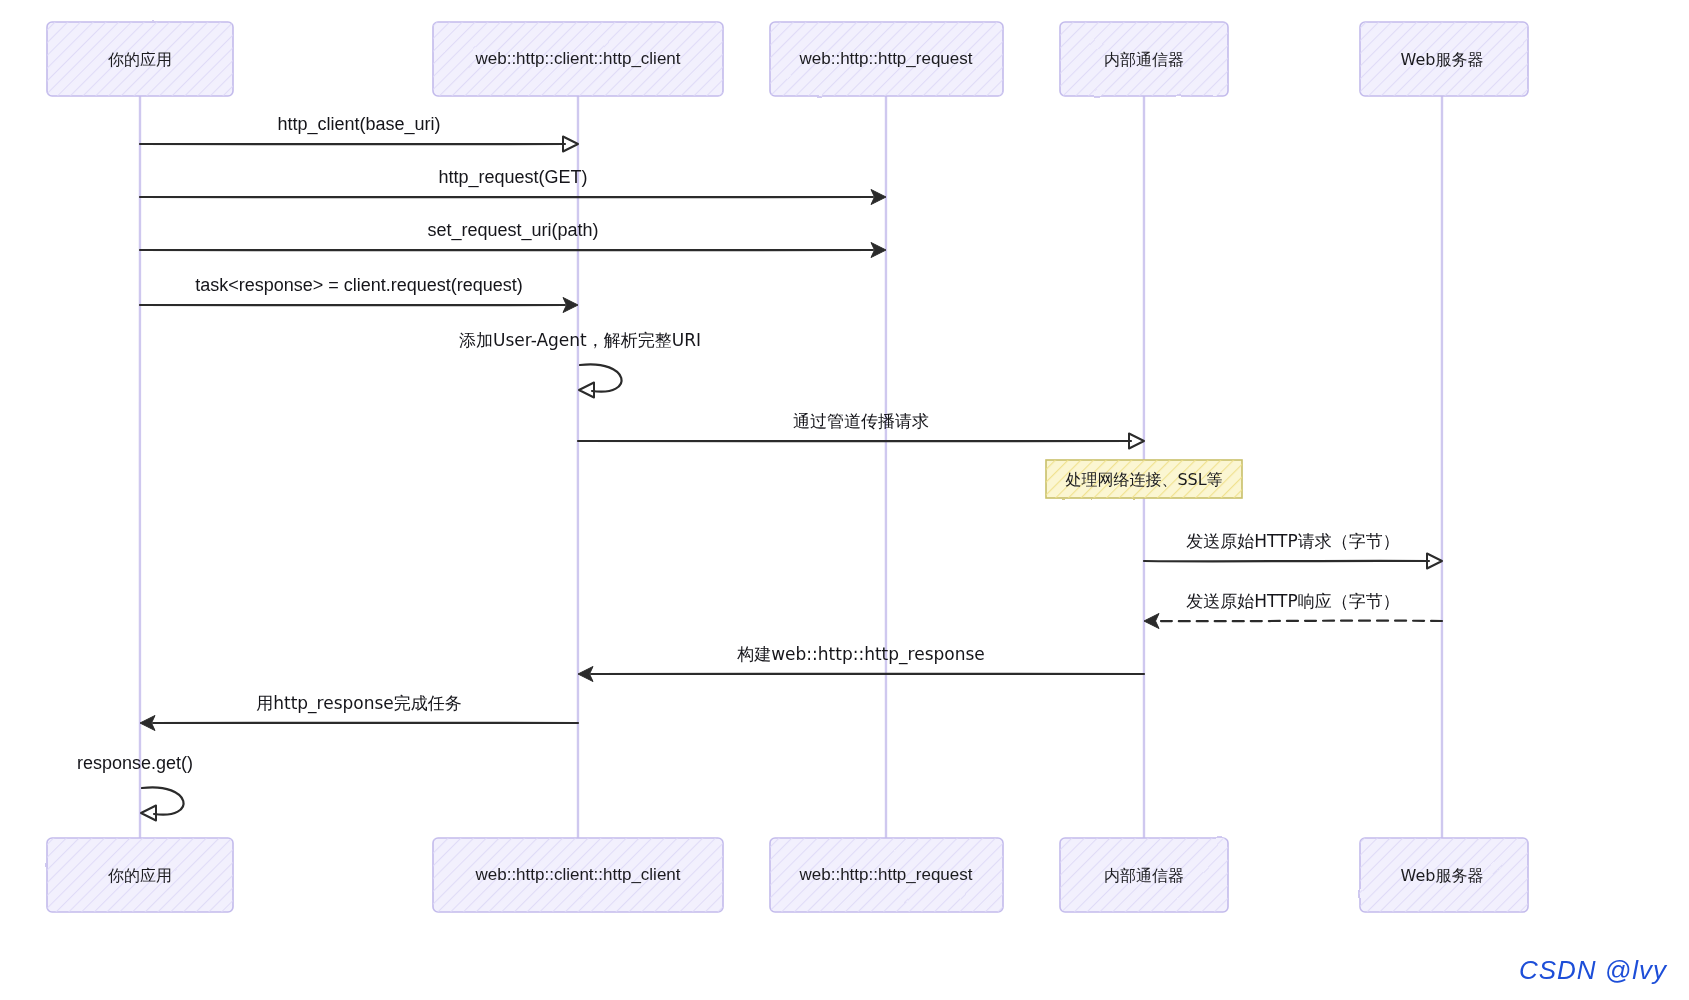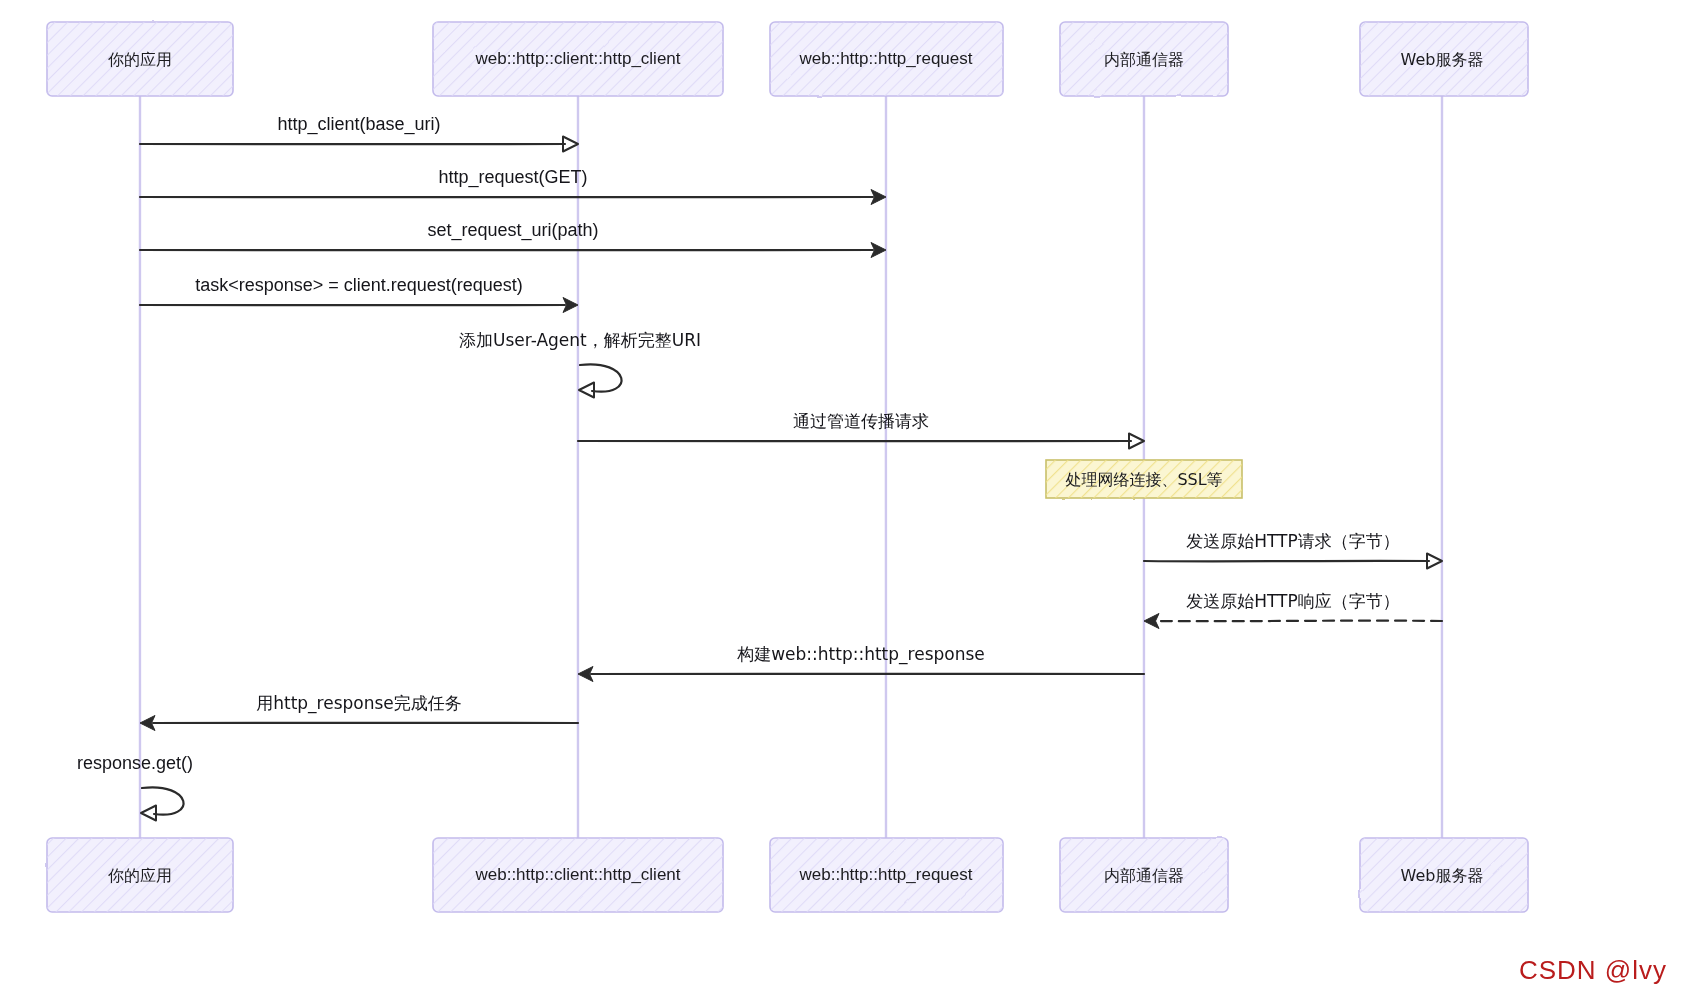--- a/index.html
+++ b/index.html
@@ -73,23 +73,24 @@
     fill: #1b1b1f;
     text-anchor: middle;
     dominant-baseline: middle;
   }
   .watermark {
     position: absolute;
     right: 22px;
     bottom: 14px;
     font-family: "Liberation Sans", "DejaVu Sans", sans-serif;
     font-size: 26px;
-    color: #b91c1c;
+    color: #1d4ed8;
     letter-spacing: 1px;
     user-select: none;
+    font-style: italic;
   }
 </style>
 </head>
 <body>
 
 <div id="diagram-root">
   <svg id="seq-svg" viewBox="0 0 1689 1000" xmlns="http://www.w3.org/2000/svg">
     <defs>
       <pattern id="hatch-actor" width="9" height="9" patternTransform="rotate(45)" patternUnits="userSpaceOnUse">
         <line x1="0" y1="0" x2="0" y2="9" stroke="#ddd8f6" stroke-width="2.2"></line>

